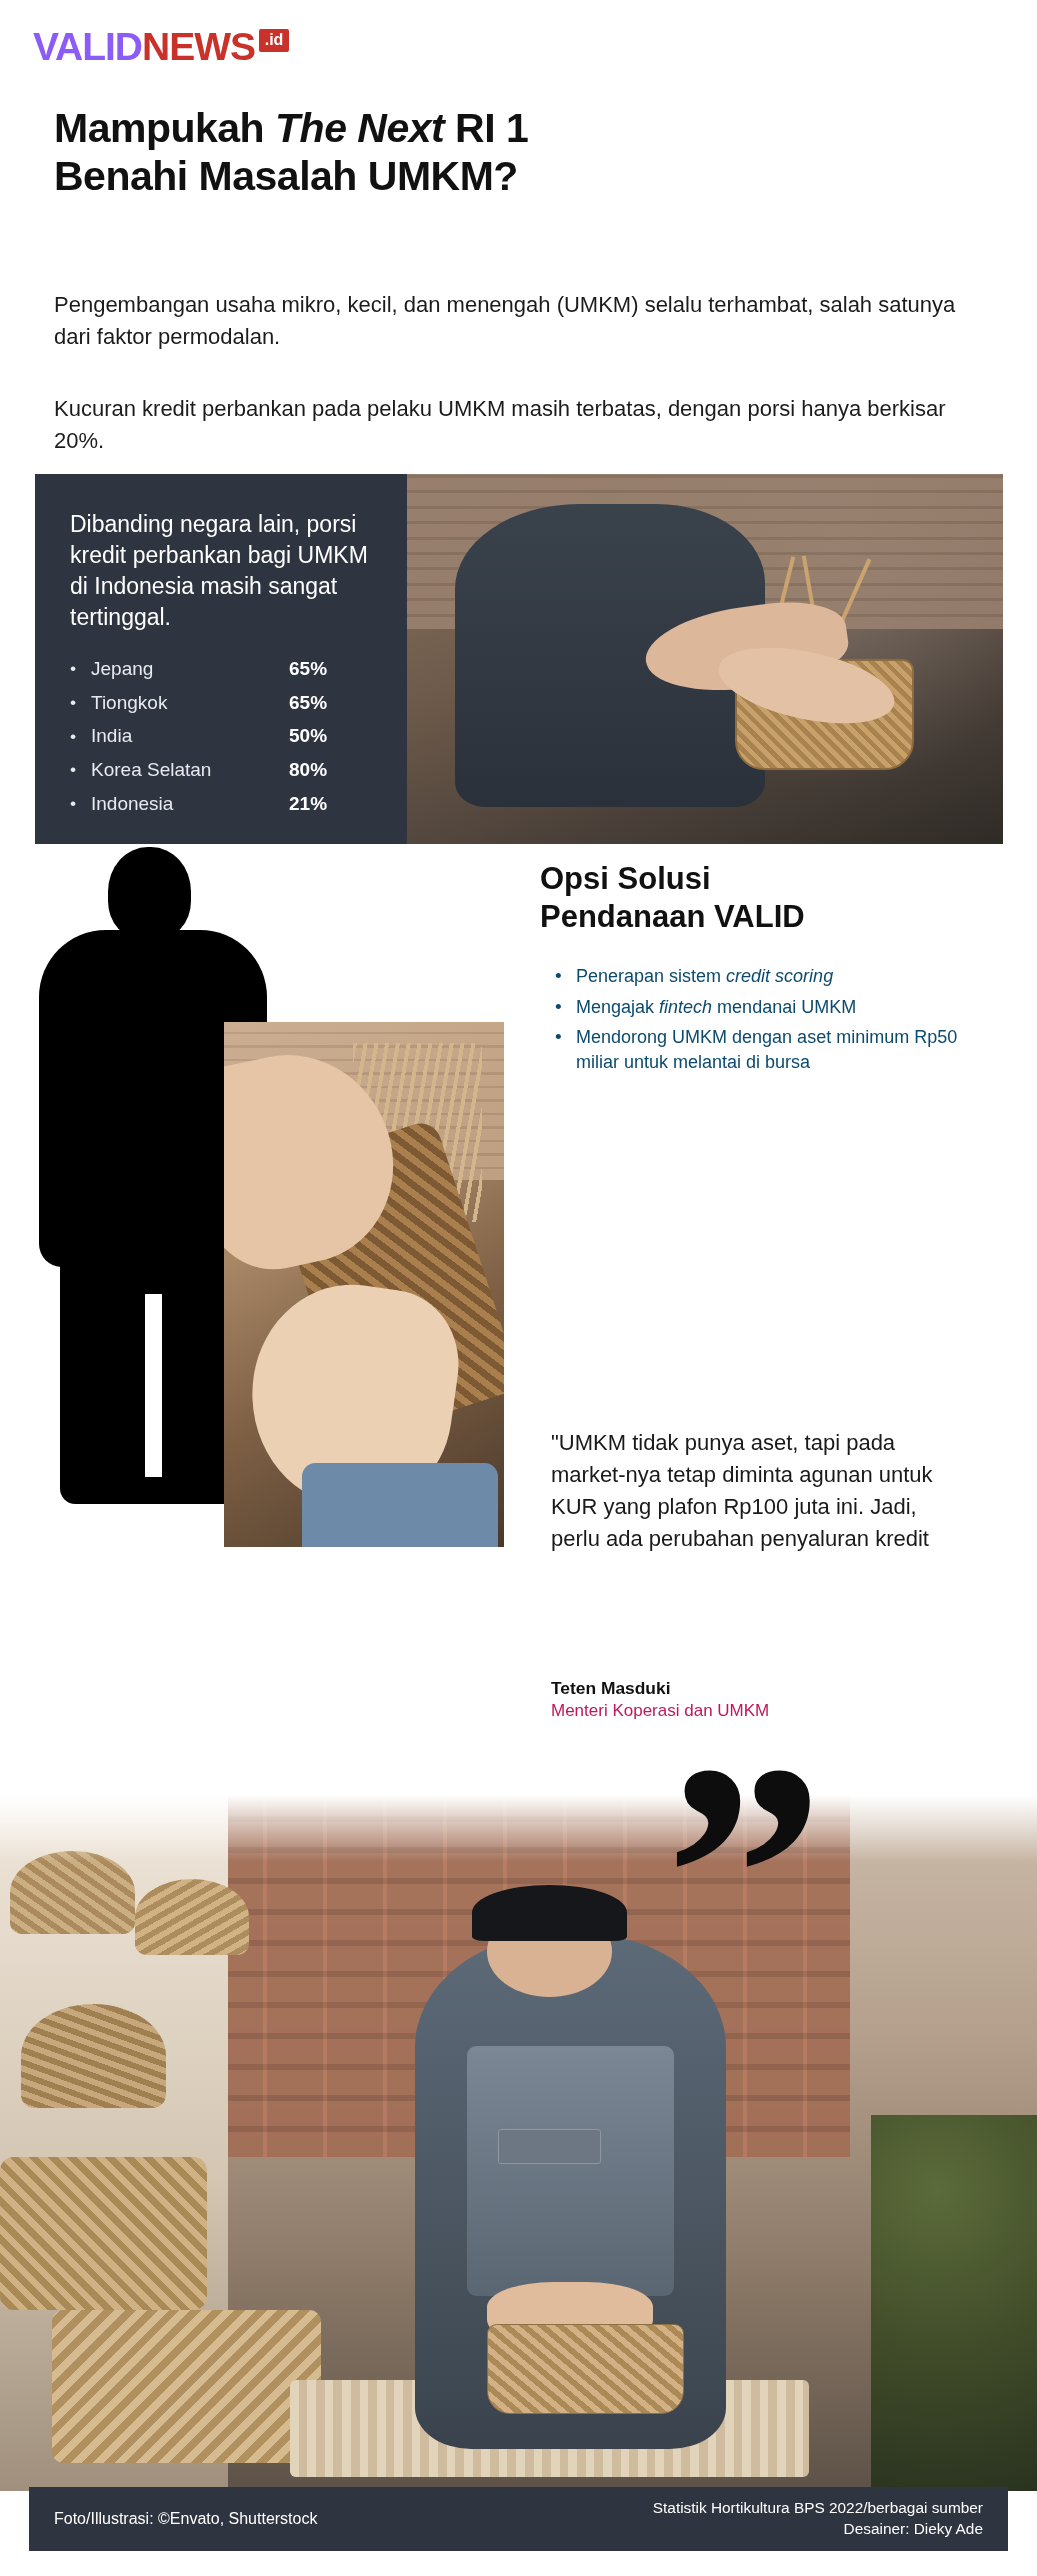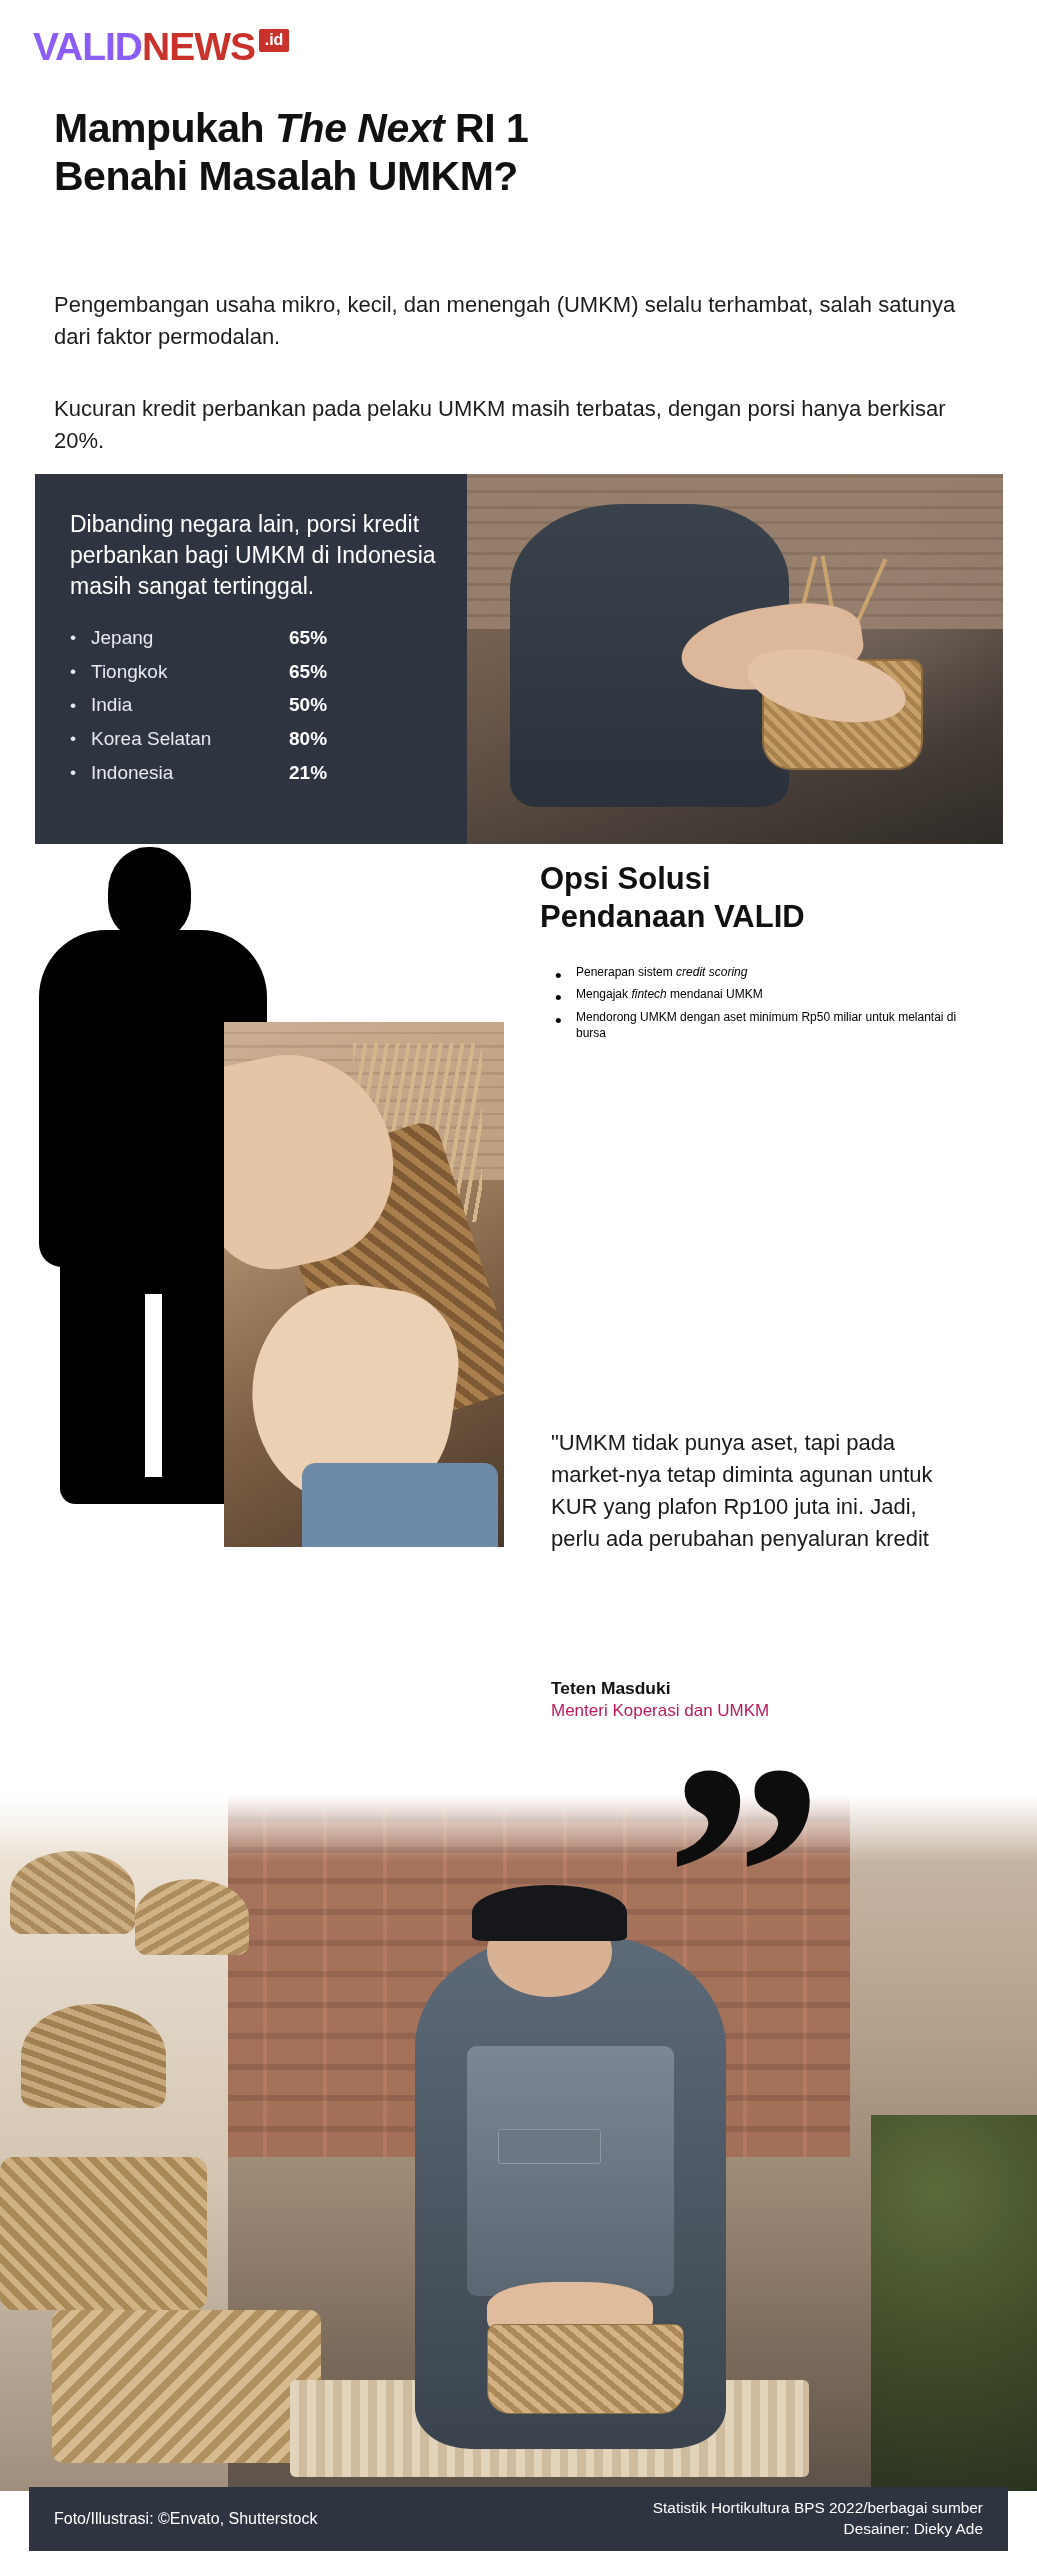--- a/index.html
+++ b/index.html
@@ -72,21 +72,21 @@
   .stat-panel {
     position: absolute;
     left: 35px;
     top: 474px;
     width: 968px;
     height: 370px;
     background: #2e3440;
     display: flex;
   }
   .stat-left {
-    width: 432px;
+    width: 372px;
     padding: 35px 23px 19px 35px;
     border-radius: 9px;
   }
   .stat-lead {
     font-size: 23px;
     line-height: 1.35;
     color: #ffffff;
     margin-bottom: 25px;
   }
   .stat-list { list-style: none; }
@@ -204,23 +204,23 @@
   .sol-list {
     position: absolute;
     left: 551px;
     top: 964px;
     width: 434px;
     list-style: none;
   }
   .sol-list li {
     position: relative;
     padding-left: 25px;
-    font-size: 12px;
+    font-size: 18px;
     line-height: 1.38;
-    color: #000000;
+    color: #0c4a6e;
     margin-bottom: 5.8px;
   }
   .sol-list li::before {
     content: "•";
     position: absolute;
     left: 3.9px;
     top: -1px;
     font-size: 19px;
   }
   .sol-list .ital { font-style: italic; }

